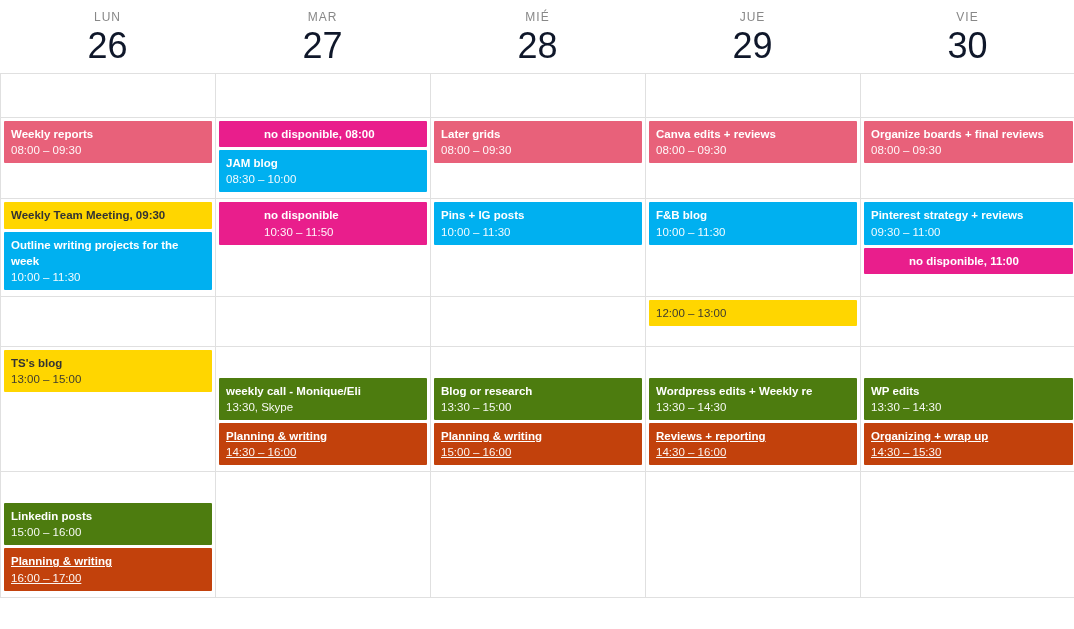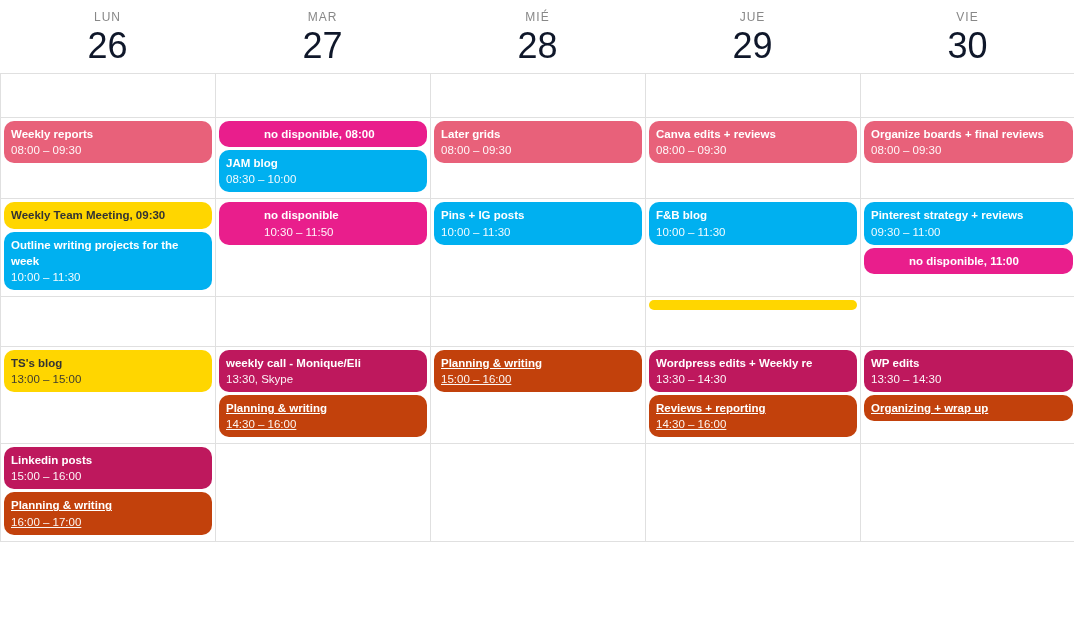--- a/index.html
+++ b/index.html
@@ -27,35 +27,35 @@
     }
 
     .day-num {
       font-size: 36px;
       color: #0f172a;
       font-weight: 300;
       line-height: 1.2;
     }
 
     .event {
-      border-radius: 10px;
+      border-radius: 1px;
       padding: 5px 7px;
       margin-bottom: 3px;
       color: #fff;
       font-size: 11.5px;
       line-height: 1.4;
     }
 
     .event .event-title { font-weight: 600; }
     .event .event-time { font-weight: 400; opacity: 0.95; }
 
     .pink    { background-color: #E8617A; }
     .magenta { background-color: #E91E8C; padding-left: 45px; }
     .blue    { background-color: #00B0F0; }
-    .purple  { background-color: #be185d; }
+    .purple  { background-color: #4d7c0f; margin-top: 28px; }
     .green   { background-color: #c2410c; text-decoration: underline; }
     .yellow  { background-color: #FFD600; color: #333; }
     .cyan    { background-color: #00B0F0; }
 
     
     .cal-body {
       border-left: 1px solid #e0e0e0;
     }
 
     
@@ -181,20 +181,21 @@
             <div class="event-title">no disponible, 11:00</div>
           </div>
         </div>
       </div>
       <div class="cal-row" style="min-height: 50px;">
         <div class="cal-cell"></div>
         <div class="cal-cell"></div>
         <div class="cal-cell"></div>
         <div class="cal-cell">
           <div class="event yellow">
+            <div class="event-time">12:00 – 13:00</div>
           </div>
         </div>
         <div class="cal-cell"></div>
       </div>
       <div class="cal-row">
         <div class="cal-cell">
           <div class="event yellow">
             <div class="event-title">TS's blog</div>
             <div class="event-time">13:00 – 15:00</div>
           </div>
@@ -203,20 +204,24 @@
           <div class="event purple">
             <div class="event-title">weekly call - Monique/Eli</div>
             <div class="event-time">13:30, Skype</div>
           </div>
           <div class="event green">
             <div class="event-title">Planning &amp; writing</div>
             <div class="event-time">14:30 – 16:00</div>
           </div>
         </div>
         <div class="cal-cell">
+          <div class="event purple">
+            <div class="event-title">Blog or research</div>
+            <div class="event-time">13:30 – 15:00</div>
+          </div>
           <div class="event green">
             <div class="event-title">Planning &amp; writing</div>
             <div class="event-time">15:00 – 16:00</div>
           </div>
         </div>
         <div class="cal-cell">
           <div class="event purple">
             <div class="event-title">Wordpress edits + Weekly re</div>
             <div class="event-time">13:30 – 14:30</div>
           </div>
@@ -225,20 +230,21 @@
             <div class="event-time">14:30 – 16:00</div>
           </div>
         </div>
         <div class="cal-cell">
           <div class="event purple">
             <div class="event-title">WP edits</div>
             <div class="event-time">13:30 – 14:30</div>
           </div>
           <div class="event green">
             <div class="event-title">Organizing + wrap up</div>
+            <div class="event-time">14:30 – 15:30</div>
           </div>
         </div>
       </div>
       <div class="cal-row">
         <div class="cal-cell">
           <div class="event purple">
             <div class="event-title">Linkedin posts</div>
             <div class="event-time">15:00 – 16:00</div>
           </div>
           <div class="event green">

